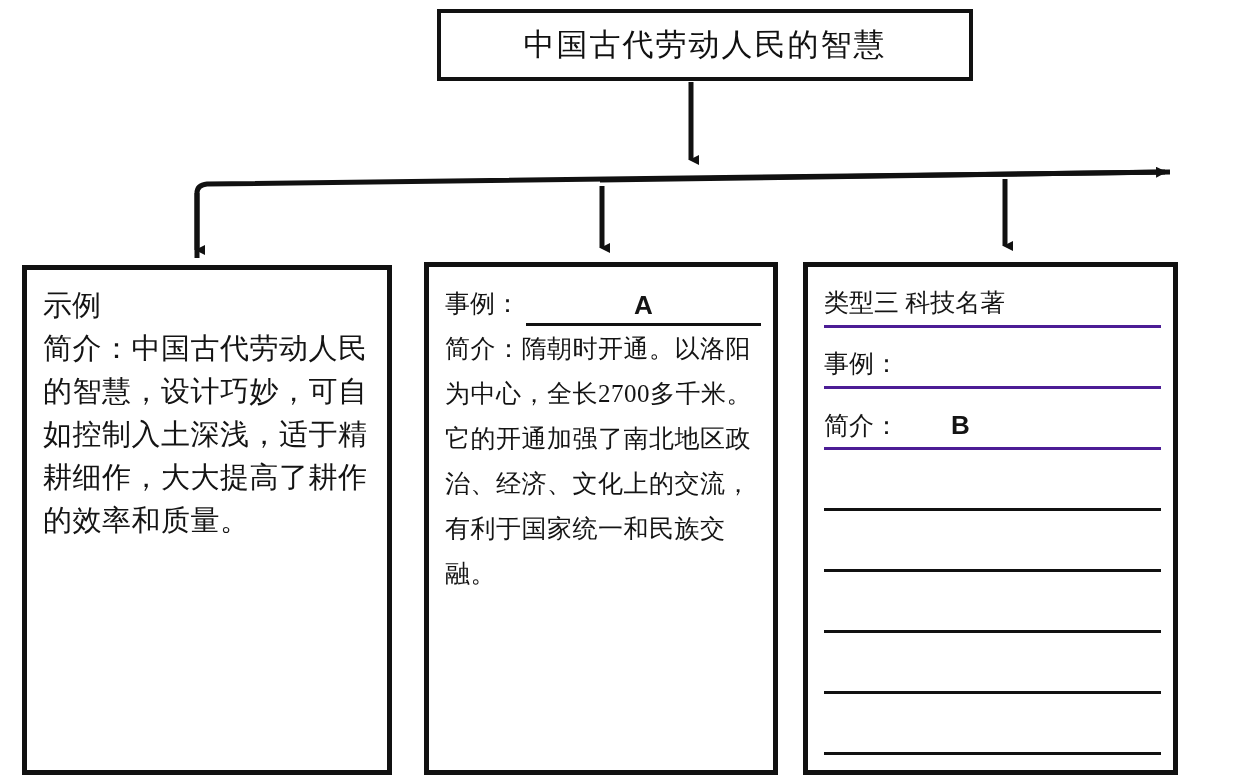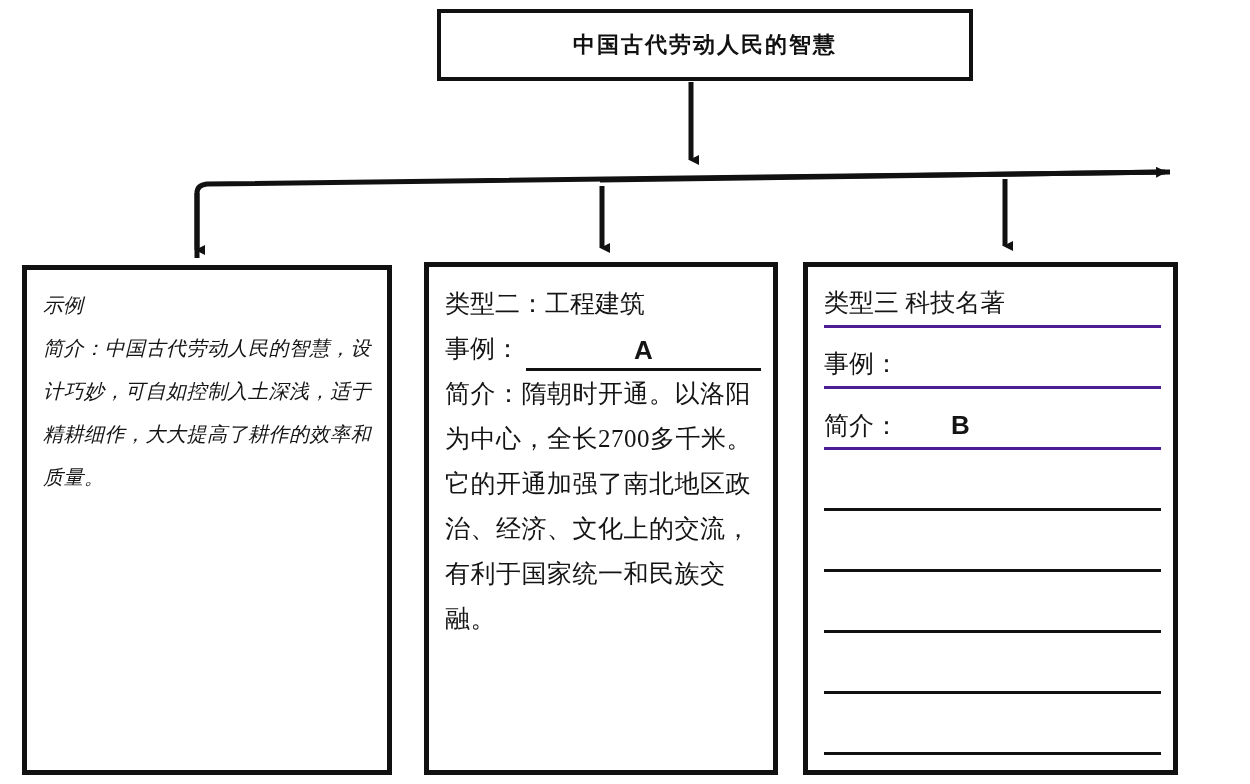--- a/index.html
+++ b/index.html
@@ -24,22 +24,22 @@
     width: 536px;
     height: 72px;
     border: 4px solid #111111;
     box-sizing: border-box;
     display: flex;
     align-items: center;
     justify-content: center;
     background: #ffffff;
   }
   .title-text {
-    font-size: 22px;
-    font-weight: 700;
+    font-size: 31px;
+    font-weight: 400;
     letter-spacing: 2px;
     white-space: nowrap;
     font-family: "Liberation Serif", "DejaVu Serif", serif;
   }
 
   
   .connectors {
     position: absolute;
     left: 0;
     top: 0;
@@ -62,21 +62,21 @@
 
   .hand {
     font-family: "Liberation Serif", "DejaVu Serif", serif;
     font-size: 25px;
     line-height: 41px;
     color: #141414;
     white-space: nowrap;
   }
   .hand.wrap { white-space: normal; }
 
-  #card-1 .hand { font-size: 20px; line-height: 43px; font-style: italic; }
+  #card-1 .hand { font-size: 29px; line-height: 43px; }
   #card-2 .hand { font-size: 25px; line-height: 45px; }
   #card-3 .hand { font-size: 25px; }
 
   .body-text {
     font-size: 24px;
     line-height: 43px;
     letter-spacing: 0.5px;
   }
 
   
@@ -146,21 +146,20 @@
 
   <line x1="1005" y1="179" x2="1005" y2="246" stroke="#111111" stroke-width="5" marker-end="url(#arrowDown)"></line>
 </svg>
 
 <div class="card" id="card-1">
   <div class="hand">示例</div>
   <div class="hand wrap body-text"><span>简介：</span><span>中国古代劳动人民的智慧，设计巧妙，可自如控制入土深浅，适于精耕细作，大大提高了耕作的效率和质量。</span></div>
 </div>
 
 <div class="card" id="card-2">
-  <div class="hand">类型二：工程建筑</div>
   <div class="hand fill-row">
     <span class="fill-label">事例：</span>
     <span class="fill-slot">A</span>
   </div>
   <div class="hand wrap body-text"><span>简介：</span><span>隋朝时开通。以洛阳为中心，全长2700多千米。它的开通加强了南北地区政治、经济、文化上的交流，有利于国家统一和民族交融。</span></div>
 </div>
 
 <div class="card" id="card-3">
   <div class="hand ruled">
     <span>类型三  科技名著</span>

